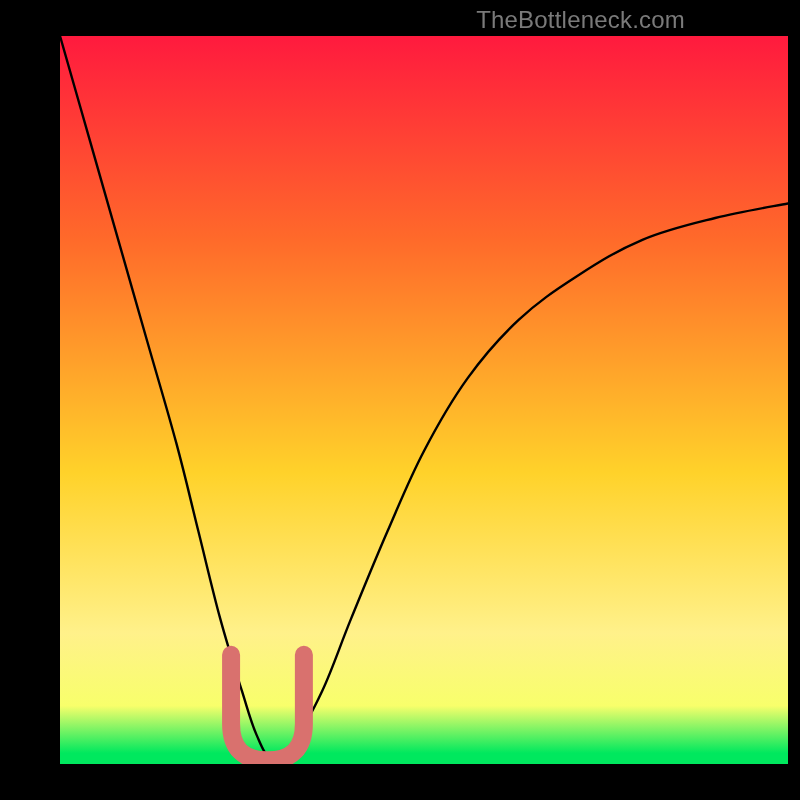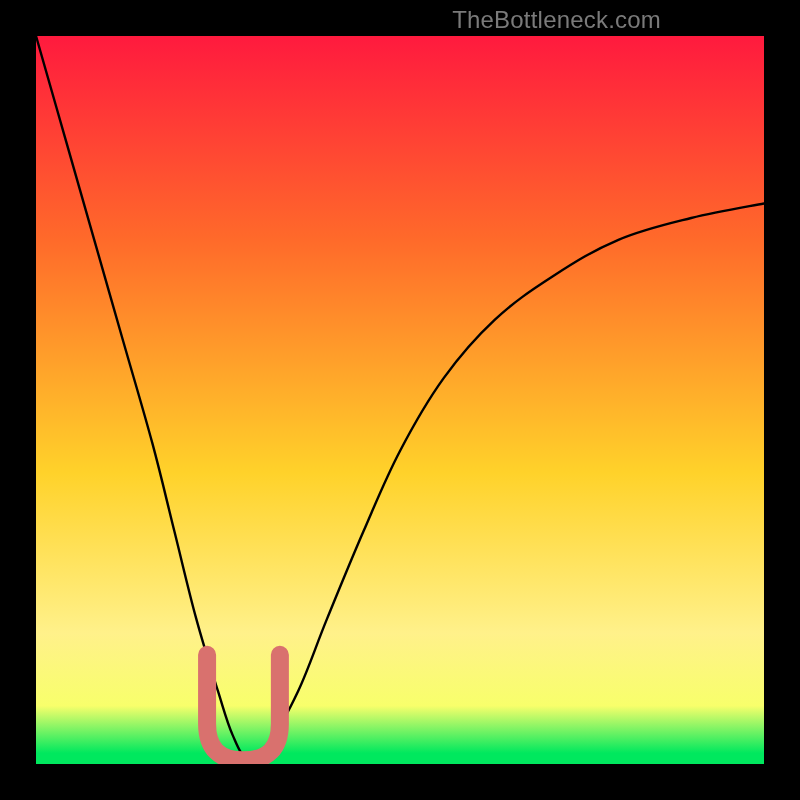--- a/index.html
+++ b/index.html
@@ -9,20 +9,21 @@
     height: 800px;
     background: #000;
     overflow: hidden;
     font-family: Arial, Helvetica, sans-serif;
   }
   .frame {
     position: relative;
     width: 677px;
     height: 800px;
     background: #000;
+    margin-left: 24px;
   }
   .attribution {
     position: absolute;
     top: 6px;
     right: 16px;
     color: #7a7a7a;
     font-size: 24px;
     letter-spacing: 0.2px;
     font-weight: 400;
   }

